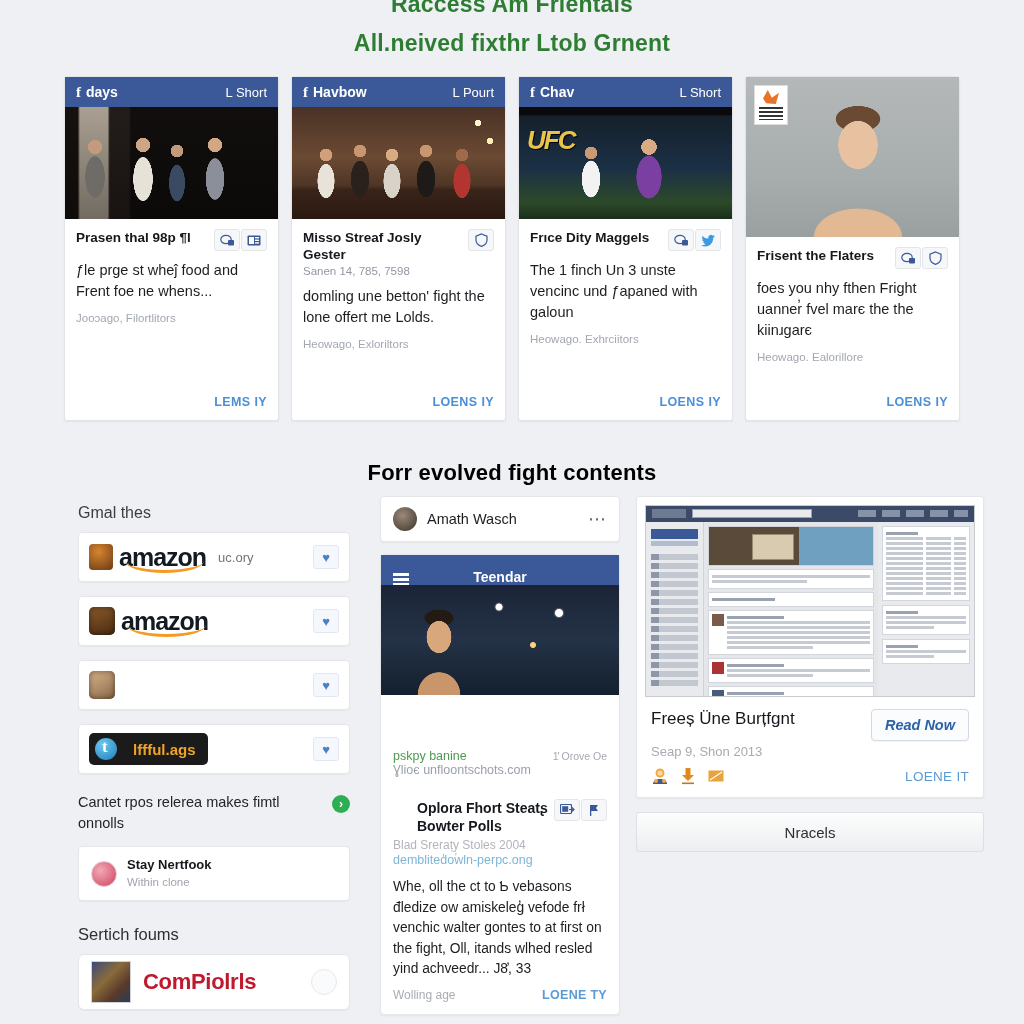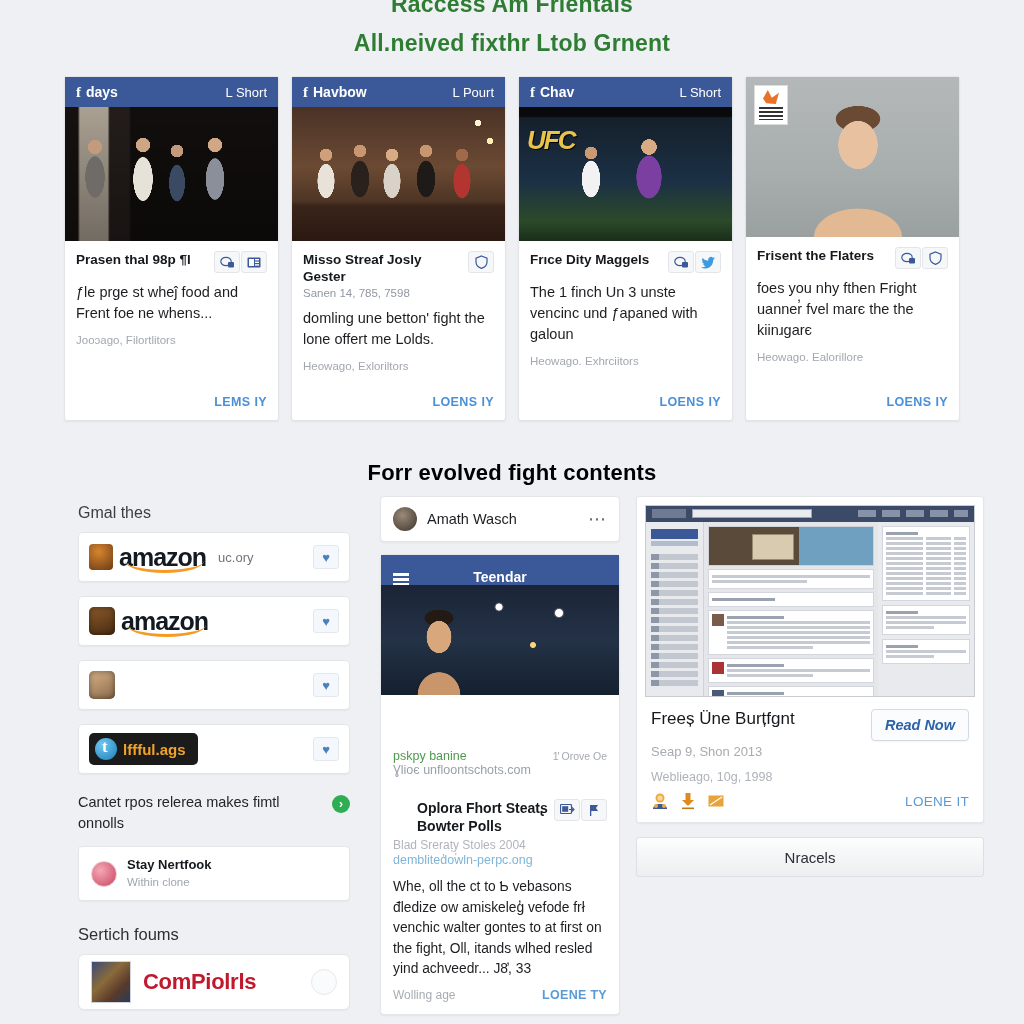--- a/index.html
+++ b/index.html
@@ -33,21 +33,21 @@
     display: flex; flex-direction: column; min-height: 345px;
   }
   .fb-bar {
     height: 30px; background: #3b5998; display: flex; align-items: center;
     justify-content: space-between; padding: 0 11px; color: #fff;
   }
   .fb-bar .fb-left { font-size: 14px; font-weight: bold; display:flex; gap:5px; align-items:center;}
   .fb-bar .f-glyph { font-family: "Liberation Serif", serif; font-weight: bold; font-size: 15px; }
   .fb-bar .fb-right { font-size: 13px; font-weight: normal; }
 
-  .thumb { height: 134px; width: 100%; position: relative; overflow: hidden; }
+  .thumb { height: 112px; width: 100%; position: relative; overflow: hidden; }
 
   
   .photo1 { background:
      linear-gradient(90deg,#1b1512 0%,#1b1512 6%,#cfc3b2 7%,#cfc3b2 20%,#2b2320 21%,#2b2320 30%, #151210 31%, #151210 100%);
   }
   .photo1::after{
     content:""; position:absolute; inset:0;
     background:
       radial-gradient(ellipse 16px 34px at 30px 70px, #6f6c68 0%, #6f6c68 60%, transparent 62%),
       radial-gradient(circle 10px at 30px 40px, #c49a7d 0%, #c49a7d 70%, transparent 72%),
@@ -166,21 +166,21 @@
          letter-spacing: -1px; line-height: 24px; }
   .amz::after { content:""; position:absolute; left: 6px; right: 2px; bottom: -4px; height: 9px;
     border-bottom: 3px solid #f59a23; border-radius: 0 0 50% 50%/0 0 100% 100%; }
   .amz-icon { width: 26px; height: 28px; background: linear-gradient(160deg,#8a5a2b,#4a2c12);
     border-radius: 5px; box-shadow: inset 0 0 6px rgba(0,0,0,.5); }
   .amz-icon2 { width: 24px; height: 26px; background: radial-gradient(circle at 40% 30%,#d6852e,#6b3a15);
     border-radius: 4px; }
   .red-sub { background:#cf2d2d; color:#fff; font-size:7px; letter-spacing:1px;
     padding:1px 4px; margin-top:1px; white-space:nowrap; overflow:hidden; width: 150px; }
   .tw-logo { background:#1b1b1b; border-radius:5px; padding:5px 12px 5px 6px; display:flex;
-    align-items:center; gap:6px; }
+    align-items:center; gap:16px; }
   .tw-bird { width:22px; height:22px; border-radius:50%;
     background: radial-gradient(circle at 35% 30%, #6fc8f0, #1d7db8); position:relative; }
   .tw-bird::after { content:"t"; position:absolute; left:7px; top:-1px; color:#fff;
     font-family:"Liberation Serif",serif; font-size:17px; font-weight:bold; }
   .tw-text { color:#f0a32a; font-weight:bold; font-size:15px; }
 
   .note-row { display:flex; align-items:flex-start; gap:8px; padding: 4px 14px 8px 14px; }
   .note-text { font-size: 14.5px; color: #22252a; line-height: 21px; }
   .green-dot { width: 18px; height: 18px; border-radius: 50%; background: #2eae52;
     color:#fff; font-size:12px; font-weight:bold; display:flex; align-items:center;
@@ -674,21 +674,20 @@
               <div class="ss-line sh"></div>
           </div>
         </div>
       </div>
 
       <div class="r-title-row">
         <span class="r-title">Freeș Üne Burțfgnt</span>
         <span class="read-now">Read Now</span>
       </div>
       <div class="r-date">Seap 9, Shon 2013</div>
-      <div class="r-meta">Weblieago, 10g, 1998</div>
       <div class="r-foot">
         <span class="r-icons">
           <span class="r-icon">
             <svg width="18" height="18" viewBox="0 0 18 18">
                 <circle cx="9" cy="6" r="4.5" fill="#f0a93b"></circle>
                 <circle cx="9" cy="6" r="2.6" fill="#f6d9a8"></circle>
                 <path d="M2 17c0-3 3.2-5 7-5s7 2 7 5z" fill="#3b5998"></path>
                 <circle cx="5" cy="14" r="2" fill="#f0a93b"></circle>
                 <circle cx="13" cy="14" r="2" fill="#f0a93b"></circle>
               </svg>

